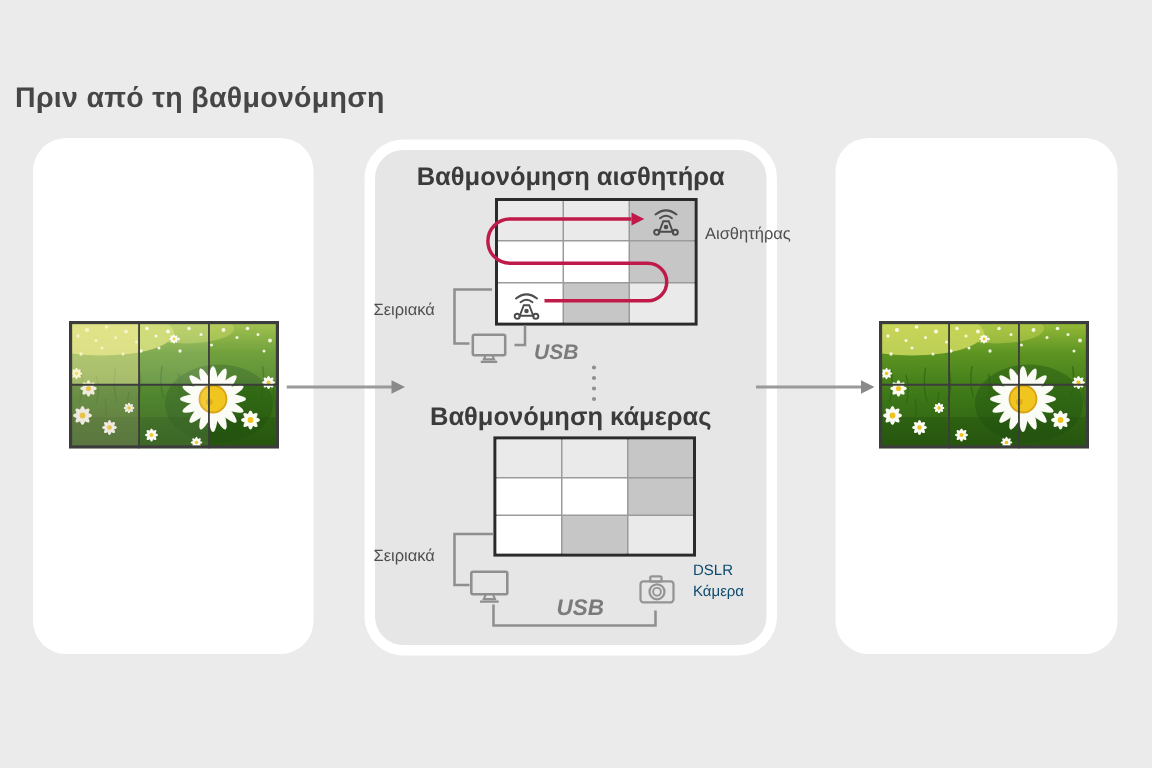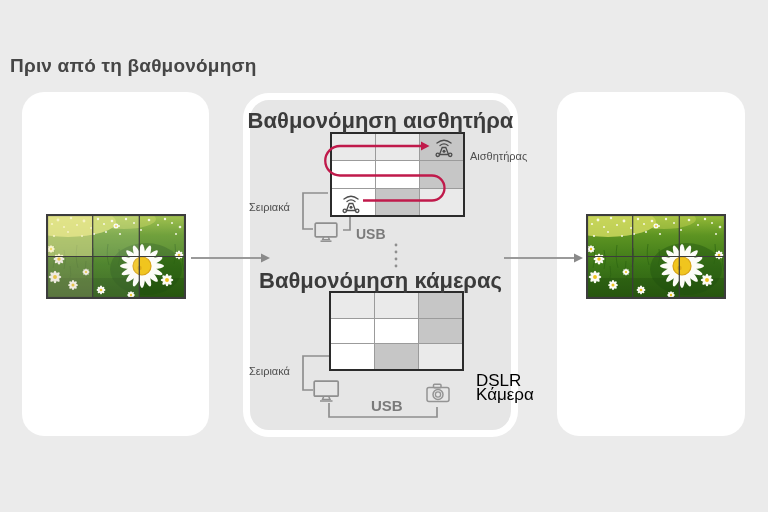--- a/index.html
+++ b/index.html
@@ -5,29 +5,29 @@
   html,body{margin:0;padding:0;}
   body{font-family:"Liberation Sans","DejaVu Sans",sans-serif;}
   .stage{position:relative;width:768px;height:512px;background:var(--page-bg,#ebebeb);overflow:hidden;}
   .heading{position:absolute;top:55px;font-size:19px;font-weight:bold;color:var(--heading-gray,#464646);letter-spacing:.2px;text-align:right;}
   .heading.before{left:10px;}
   .heading.after{right:22px;color:var(--after-title-red,#a50d3d);}
   .card{position:absolute;background:#fff;border-radius:22px;}
   .card.left{left:22px;top:92px;width:187px;height:344px;}
   .card.right{left:557px;top:92px;width:188px;height:344px;}
   .card.center{left:243px;top:93px;width:275px;height:344px;background:#e6e6e6;border:7px solid #fff;border-radius:26px;box-sizing:border-box;}
-  .section-title{position:absolute;left:243px;width:275px;text-align:center;font-size:22px;font-weight:bold;color:#3b3b3b;z-index:3;}
+  .section-title{position:absolute;left:243px;width:275px;text-align:center;font-size:17px;font-weight:bold;color:#3b3b3b;z-index:3;}
   .section-title.sensor{top:108px;}
   .section-title.camera{top:268px;}
   .calib-grid{position:absolute;display:grid;grid-template-columns:repeat(3,1fr);grid-template-rows:repeat(3,1fr);gap:1px;background:#9b9b9b;border:2px solid #2b2b2b;box-sizing:border-box;z-index:2;}
   .calib-grid.sensor{left:330px;top:132px;width:135px;height:85px;}
   .calib-grid.camera{left:329px;top:291px;width:135px;height:80px;}
   .lbl{position:absolute;z-index:4;color:#4e4e4e;}
   .lbl.small{font-size:11px;}
-  .lbl.usb{color:#7b7b7b;font-weight:bold;}
+  .lbl.usb{color:#7b7b7b;font-weight:bold;font-style:italic;}
   .overlay{position:absolute;left:0;top:0;z-index:5;pointer-events:none;}
   .icon{position:absolute;z-index:6;}
   .wall{position:absolute;width:140px;height:85px;z-index:2;}
   .hidden-defs{position:absolute;width:0;height:0;}
 </style>
 </head>
 <body>
 
 <div class="stage">
 
@@ -245,18 +245,18 @@
     <rect x="7.5" y="1.2" width="7.5" height="3.6" rx="1" fill="none" stroke="#949494" stroke-width="1.5"></rect>
     <circle cx="12" cy="11.5" r="5" fill="none" stroke="#949494" stroke-width="1.5"></circle>
     <circle cx="12" cy="11.5" r="2.6" fill="none" stroke="#949494" stroke-width="1.3"></circle>
   </svg>
 
   <div class="lbl small" style="left:470px;top:150px">Αισθητήρας</div>
   <div class="lbl small" style="left:249px;top:201px">Σειριακά</div>
   <div class="lbl usb" style="left:356px;top:226px;font-size:14px">USB</div>
   <div class="lbl small" style="left:249px;top:365px">Σειριακά</div>
   <div class="lbl usb" style="left:371px;top:397px;font-size:15px">USB</div>
-  <div class="lbl" style="left:476px;top:374px;font-size:17px;color:#000000;line-height:14px">
+  <div class="lbl" style="left:462px;top:374px;font-size:10px;color:#0c4a6e;line-height:14px">
     <div>DSLR</div>
     <div>Κάμερα</div>
   </div>
 
 </div>
 
 </body></html>

